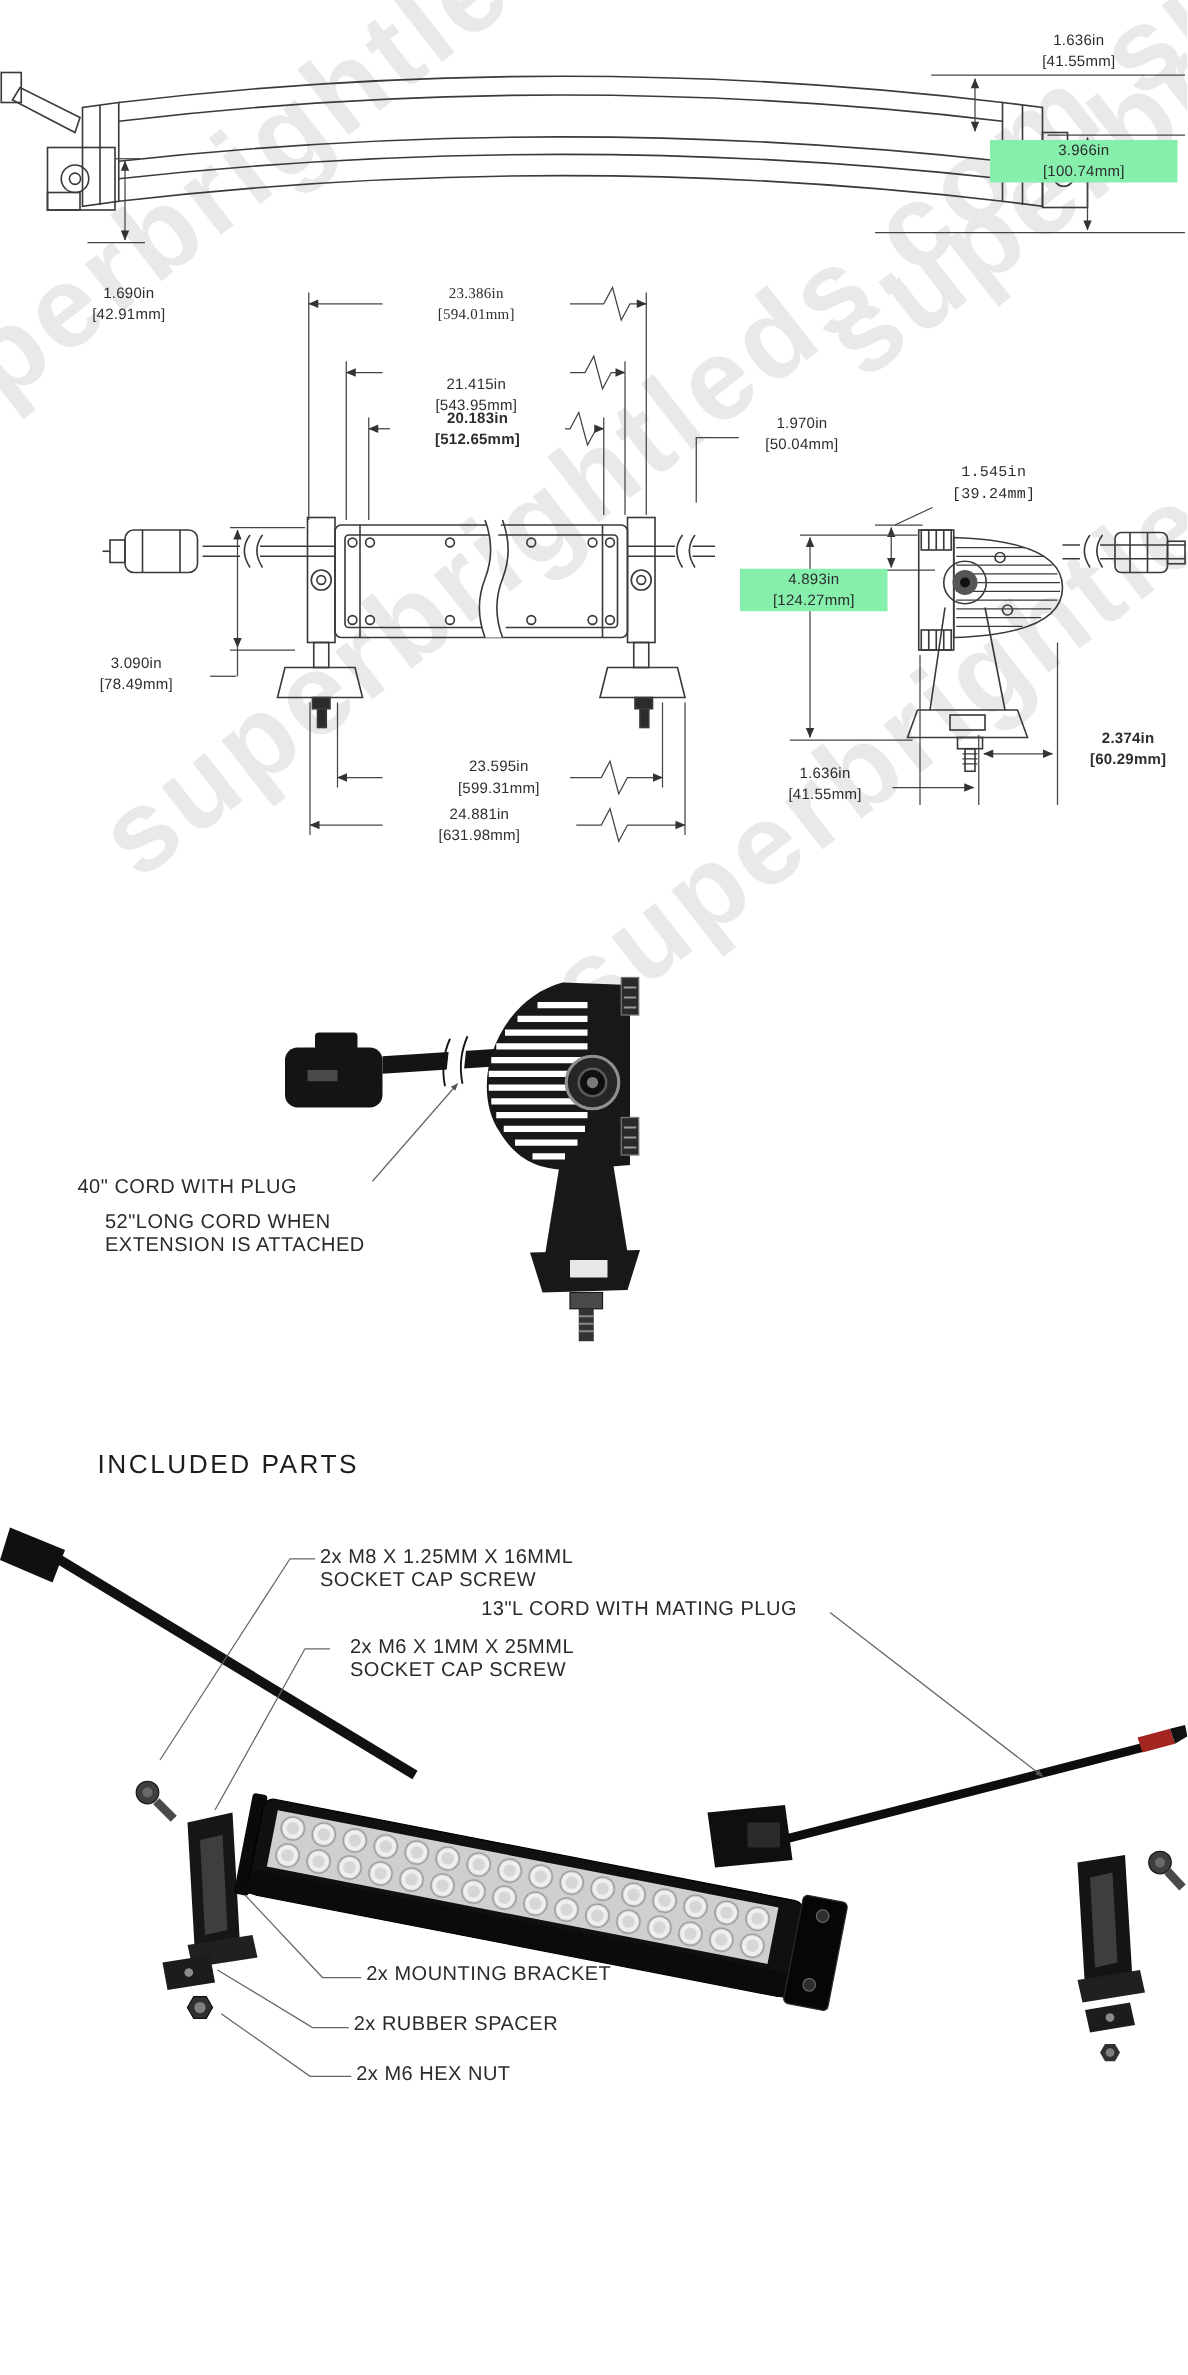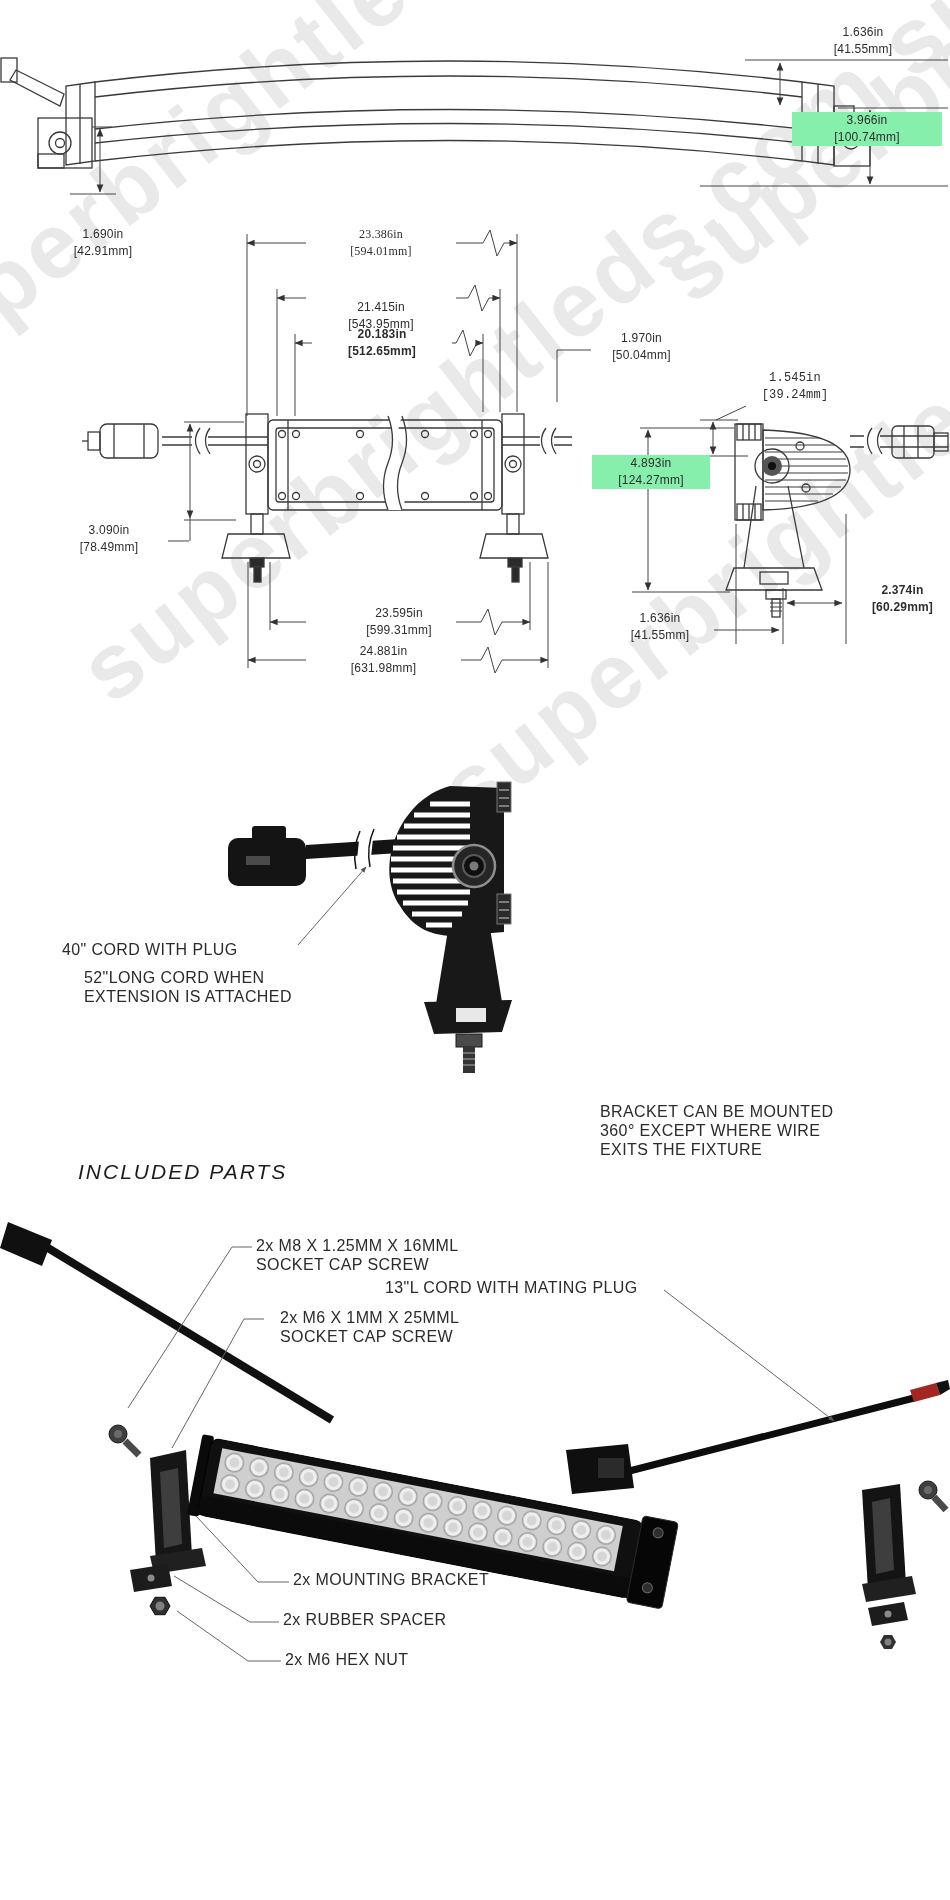--- a/index.html
+++ b/index.html
@@ -8,21 +8,21 @@
   .wm{position:absolute;font-size:92px;font-weight:bold;letter-spacing:4px;color:#e9e9e9;
       white-space:nowrap;transform:rotate(-38deg);transform-origin:0 0;z-index:0;}
   svg.art{position:absolute;left:0;top:0;z-index:1;}
   .dim{position:absolute;z-index:2;text-align:center;font-size:12px;line-height:17px;
        color:#2d2d2d;letter-spacing:.2px;}
   .dim span{display:block;}
   .dim.bg{background:#86efac;}
   .label{position:absolute;z-index:2;font-size:16px;line-height:19px;color:#2b2b2b;
          letter-spacing:.4px;white-space:nowrap;}
   .label span{display:block;}
-  .heading{position:absolute;z-index:2;font-size:21px;letter-spacing:2px;color:#1d1d1d;font-style:italic;}
+  .heading{position:absolute;z-index:2;font-size:21px;letter-spacing:2px;color:#1d1d1d;}
 </style>
 </head>
 <body>
 
 <div class="page">
 
   <div class="wm" style="left:-140px;top:330px;">superbrightleds.com superbrightleds.com superbrightleds.com</div>
   <div class="wm" style="left:60px;top:640px;">superbrightleds.com superbrightleds.com superbrightleds.com</div>
   <div class="wm" style="left:420px;top:760px;">superbrightleds.com superbrightleds.com superbrightleds.com</div>
   <div class="wm" style="left:640px;top:240px;">superbrightleds.com superbrightleds.com superbrightleds.com</div>
@@ -381,25 +381,20 @@
   <div class="dim" style="left:610px;top:610px;width:100px;">
     <span>1.636in</span>
     <span>[41.55mm]</span>
   </div>
 
   <div class="label" style="left:62px;top:940px;">40" CORD WITH PLUG</div>
   <div class="label" style="left:84px;top:968px;">
     <span>52"LONG CORD WHEN</span>
     <span>EXTENSION IS ATTACHED</span>
   </div>
-  <div class="label" style="left:600px;top:1102px;">
-    <span>BRACKET CAN BE MOUNTED</span>
-    <span>360° EXCEPT WHERE WIRE</span>
-    <span>EXITS THE FIXTURE</span>
-  </div>
 
   <div class="heading" style="left:78px;top:1160px;">INCLUDED PARTS</div>
   <div class="label" style="left:256px;top:1236px;">
     <span>2x M8 X 1.25MM X 16MML</span>
     <span>SOCKET CAP SCREW</span>
   </div>
   <div class="label" style="left:385px;top:1278px;">13"L CORD WITH MATING PLUG</div>
   <div class="label" style="left:280px;top:1308px;">
     <span>2x M6 X 1MM X 25MML</span>
     <span>SOCKET CAP SCREW</span>

